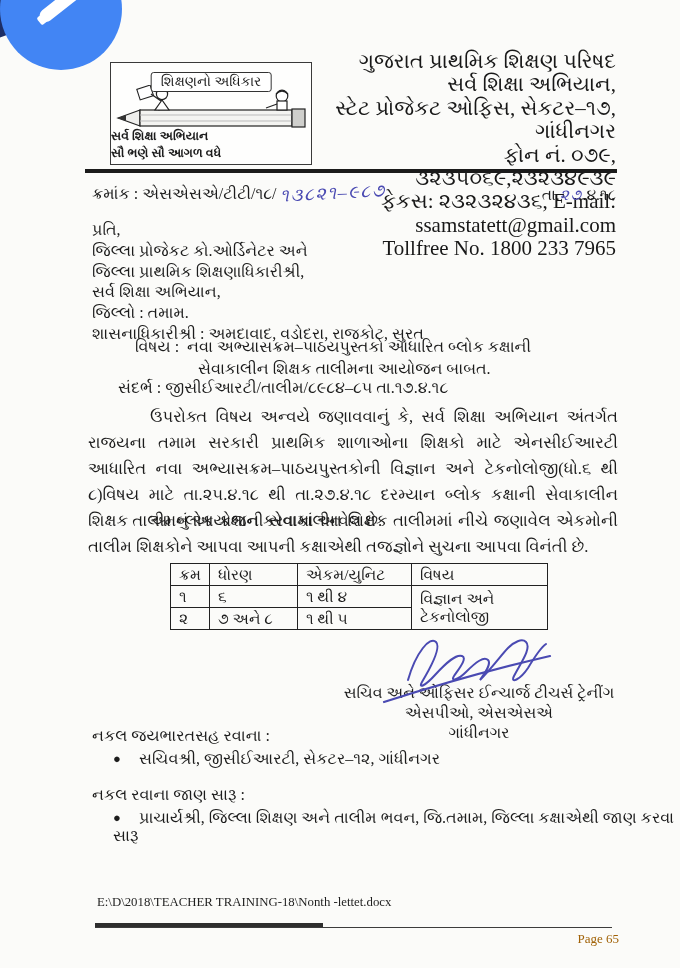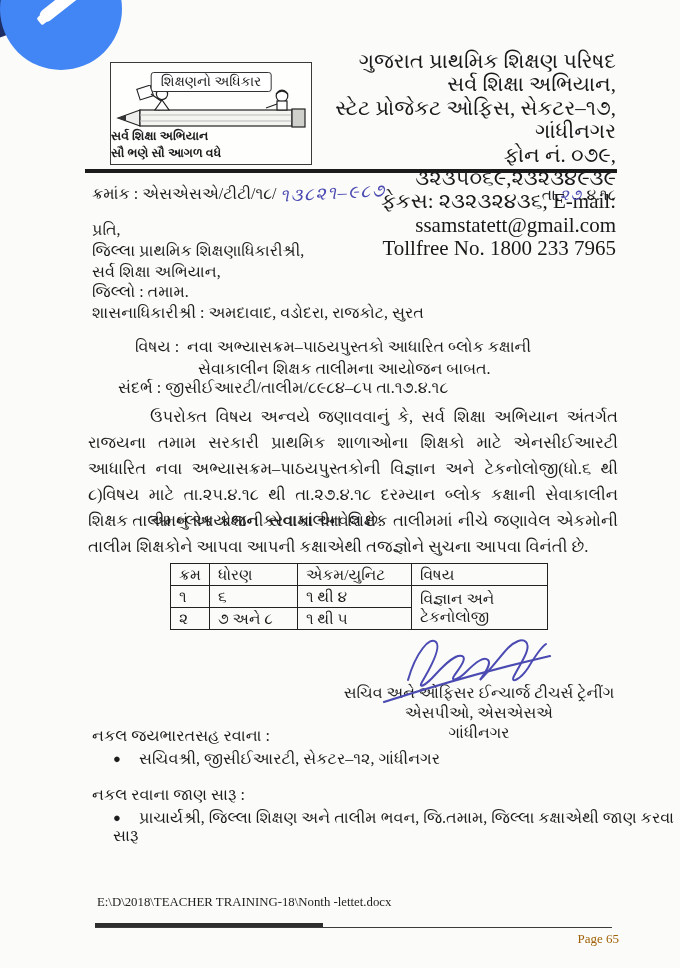--- a/index.html
+++ b/index.html
@@ -130,20 +130,21 @@
 
   <div class="header-rule"></div>
 
   <div class="ref-row">
     <span>ક્રમાંક : એસએસએ/ટીટી/૧૮/</span><span class="hand hand-number">૧૩૮૨૧–૯૮૭</span>
     <span class="ref-date"><span>તા.</span><span class="hand">૨૭</span><span>.૪.૧૮</span></span>
   </div>
 
   <div class="addressee">
     <div>પ્રતિ,</div>
+    <div>જિલ્લા પ્રોજેકટ કો.ઓર્ડિનેટર અને</div>
     <div>જિલ્લા પ્રાથમિક શિક્ષણાધિકારીશ્રી,</div>
     <div>સર્વ શિક્ષા અભિયાન,</div>
     <div>જિલ્લો : તમામ.</div>
     <div>શાસનાધિકારીશ્રી : અમદાવાદ, વડોદરા, રાજકોટ, સુરત</div>
   </div>
 
   <div class="subject">
     <div class="subject-main">
       <span>વિષય :</span>&nbsp;&nbsp;<span>નવા અભ્યાસક્રમ–પાઠયપુસ્તકો આધારિત બ્લોક કક્ષાની સેવાકાલીન શિક્ષક તાલીમના આયોજન બાબત.</span>
     </div>

